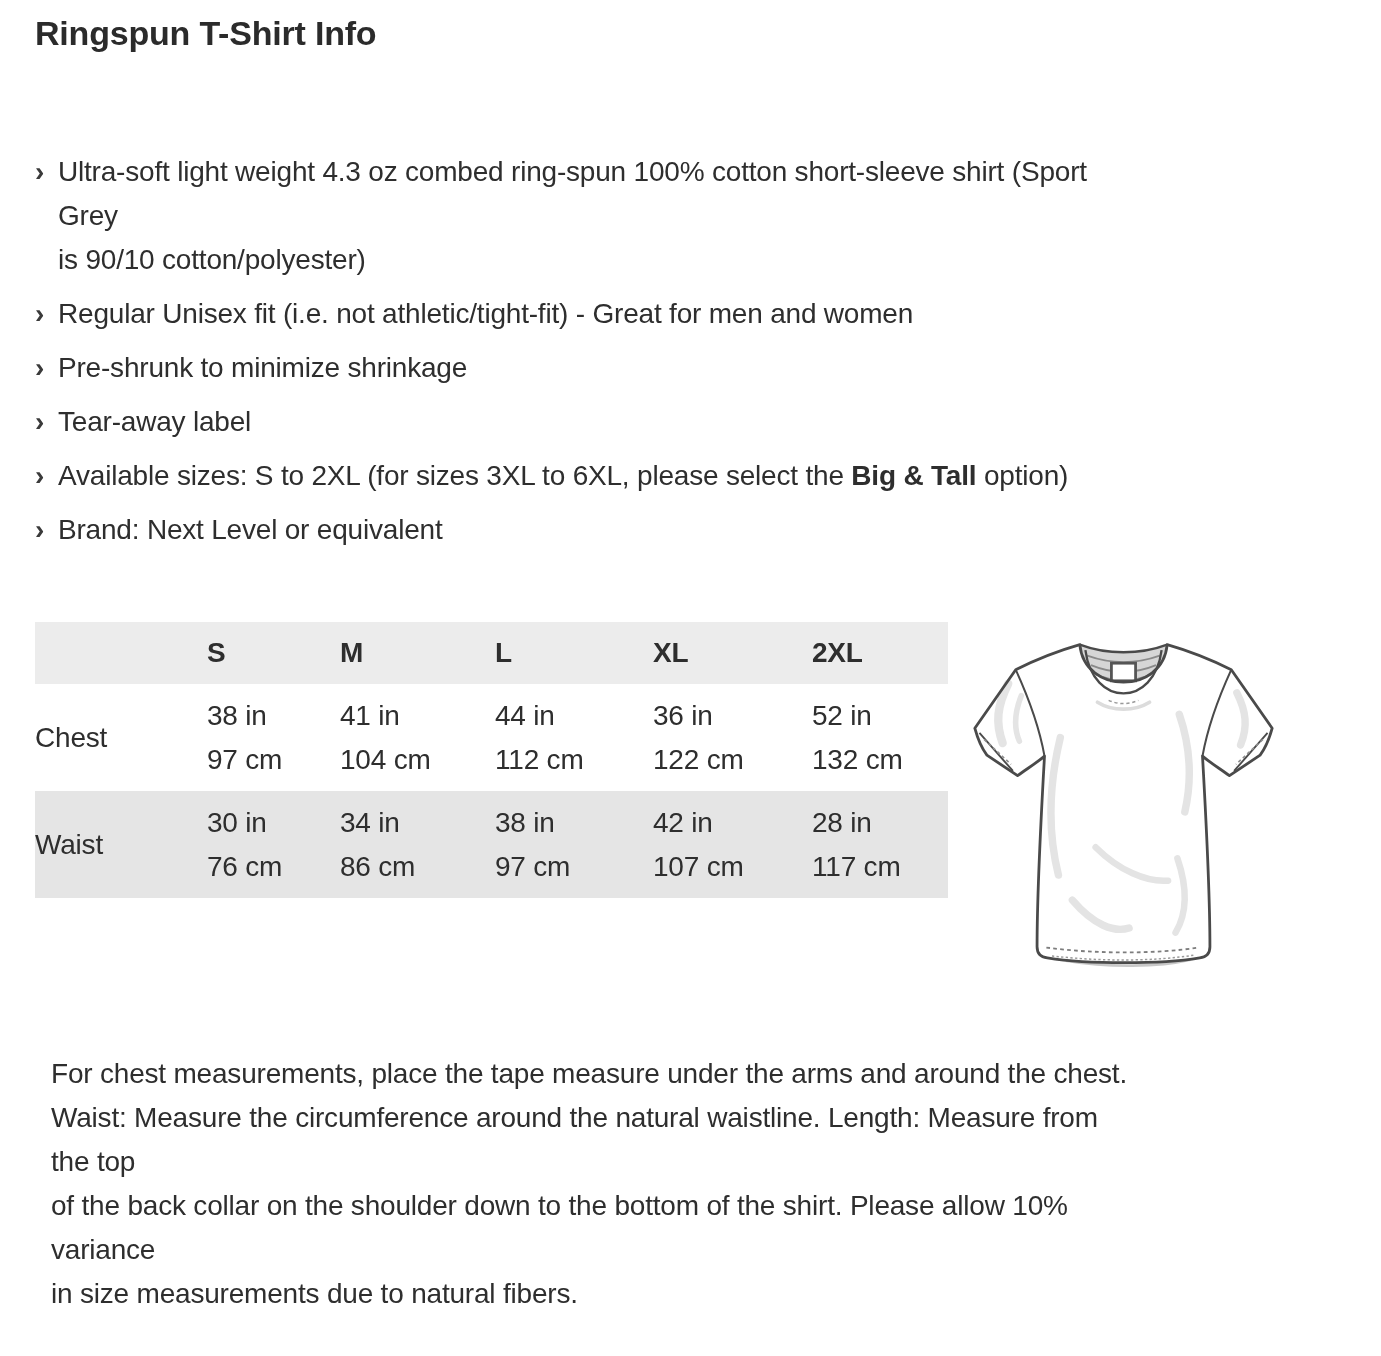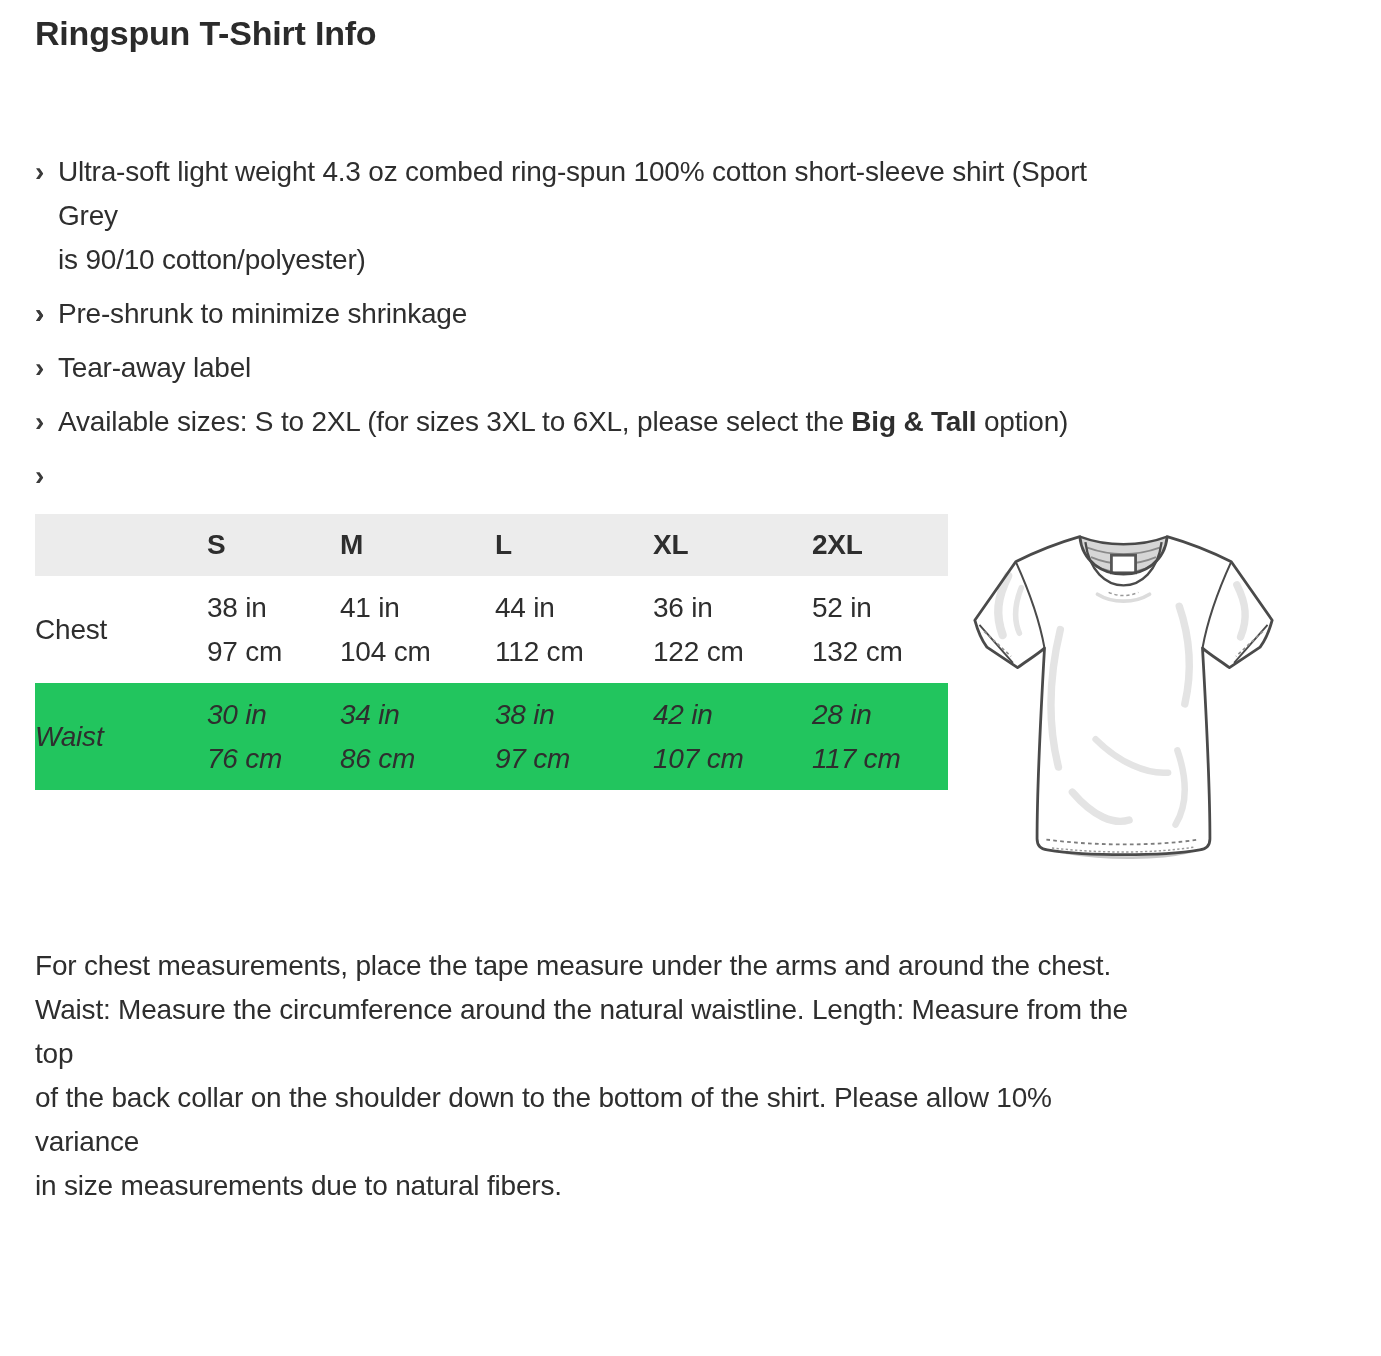--- a/index.html
+++ b/index.html
@@ -56,66 +56,68 @@
   }
   table.size-table th, table.size-table td {
     text-align: left;
     padding: 0;
     vertical-align: middle;
     font-weight: 400;
   }
   tr.head-row { background: #ececec; height: 62px; }
   tr.head-row th { font-weight: 700; }
   tr.data-row { height: 107px; margin-left: 44px; }
-  tr.data-row.striped { background: #22c55e; font-style: italic; }
+  tr.data-row.striped { background: #e5e5e5; }
   th.row-label {
     font-weight: 700;
     padding-left: 8px;
   }
   td.size-cell div { line-height: 44px; }
 
   .shirt-wrap { margin: 4px 0 0 8px; }
 
   .note {
     font-size: 28px;
     line-height: 44px;
-    margin: 80px 0 0 0;
+    margin: 80px 0 0 16px;
     max-width: 1330px;
   }
 </style>
 </head>
 <body>
 
 <div class="page">
 
   <h1>Ringspun T-Shirt Info</h1>
 
   <ul class="features">
     <li>
       <span class="bullet">›</span>
       <span class="pre-line">Ultra-soft light weight 4.3 oz combed ring-spun 100% cotton short-sleeve shirt (Sport Grey
 is 90/10 cotton/polyester)</span>
     </li>
     <li>
       <span class="bullet">›</span>
+      <span>Regular Unisex fit (i.e. not athletic/tight-fit) - Great for men and women</span>
     </li>
     <li>
       <span class="bullet">›</span>
       <span>Pre-shrunk to minimize shrinkage</span>
     </li>
     <li>
       <span class="bullet">›</span>
       <span>Tear-away label</span>
     </li>
     <li>
       <span class="bullet">›</span>
       <span>Available sizes: S to 2XL (for sizes 3XL to 6XL, please select the </span><span class="bold">Big &amp; Tall</span><span> option)</span>
     </li>
     <li>
       <span class="bullet">›</span>
+      <span>Brand: Next Level or equivalent</span>
     </li>
   </ul>
 
 
   <div class="chart-row">
 
     <table class="size-table">
       <colgroup>
         <col style="width:172px">
           <col style="width:133px">

